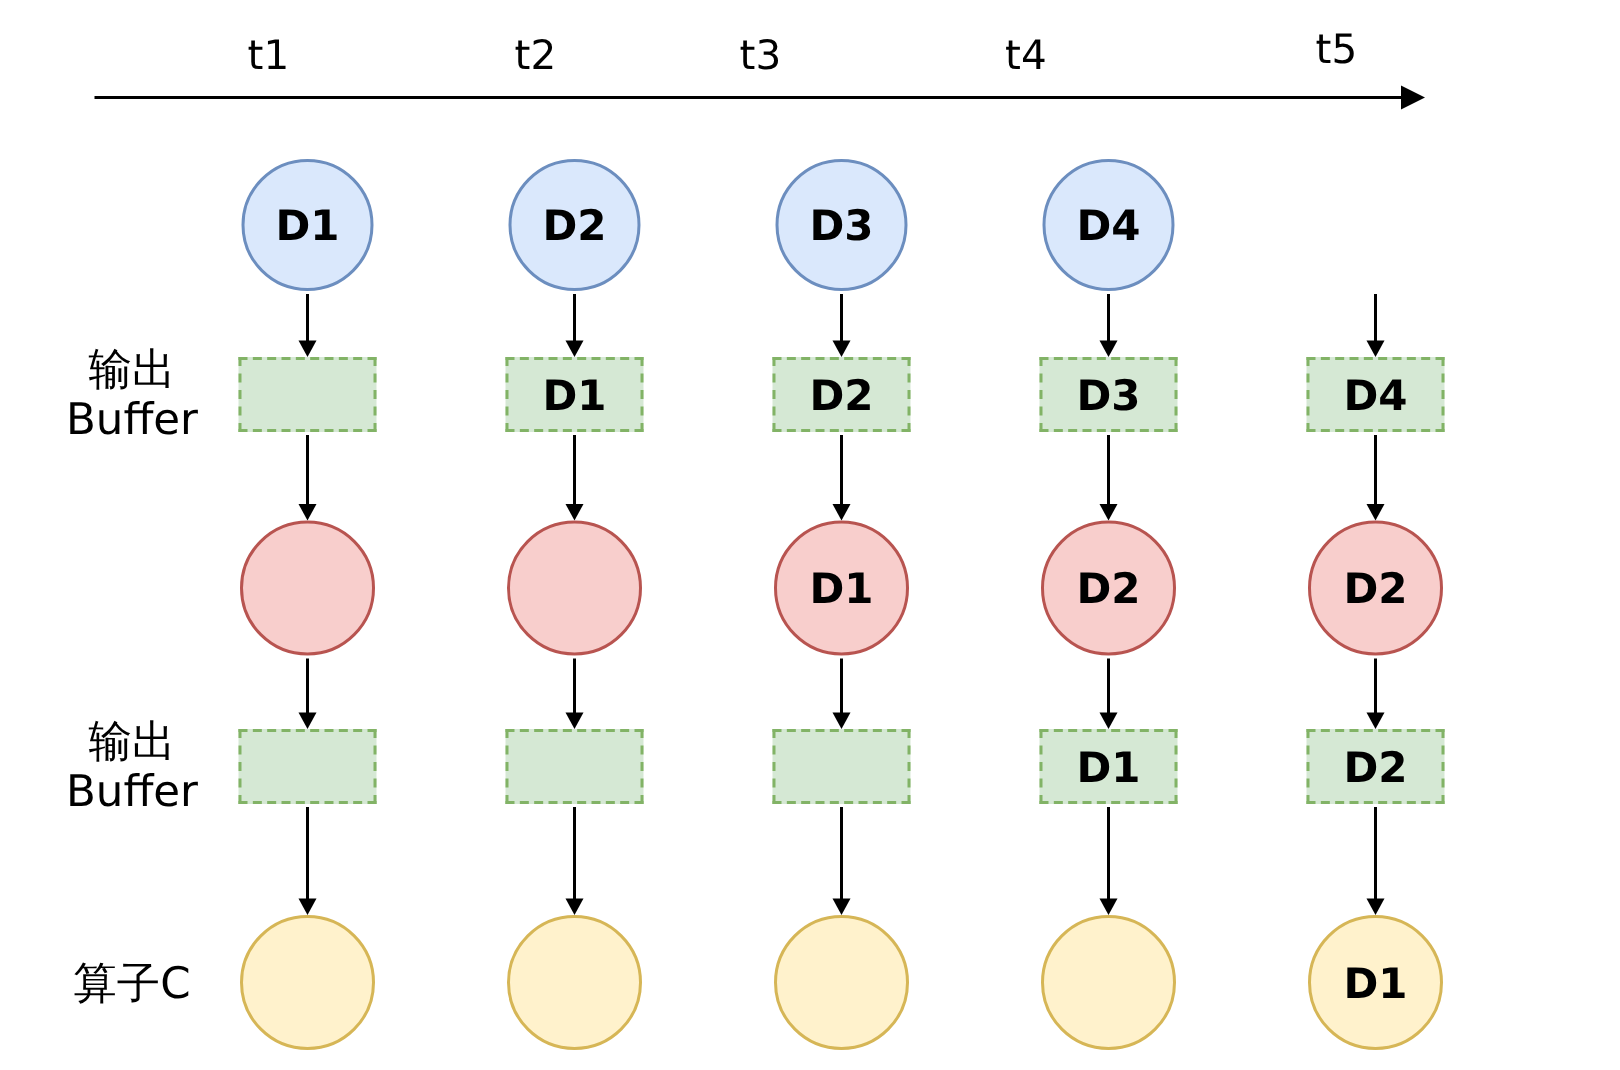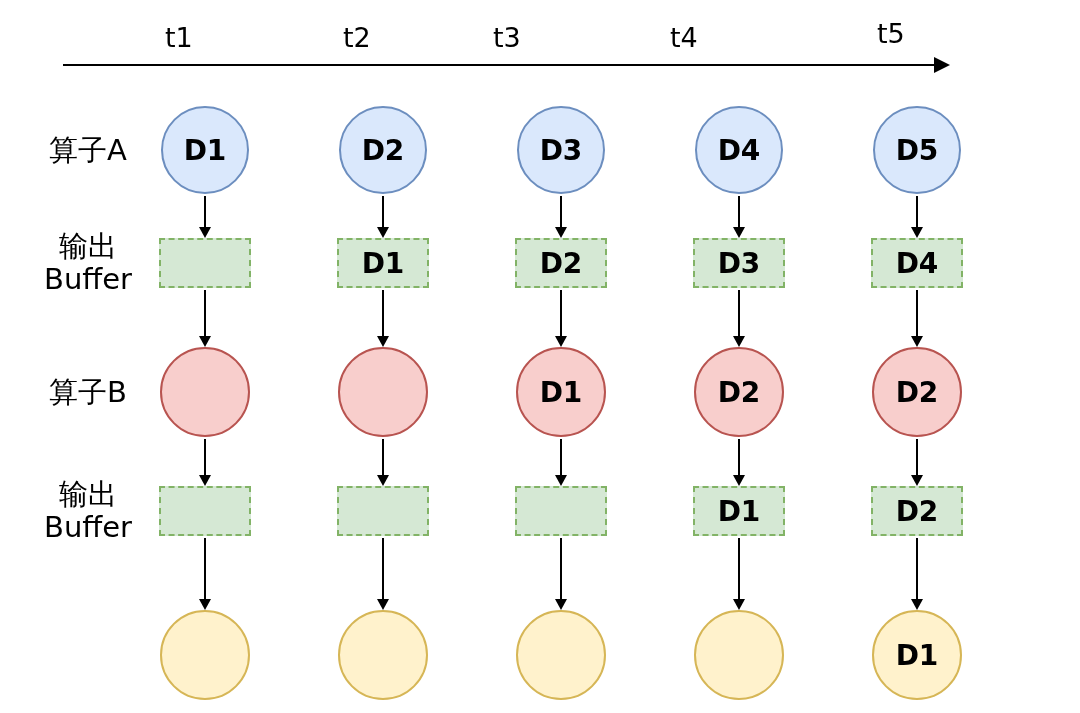--- a/index.html
+++ b/index.html
@@ -46,36 +46,34 @@
 <div class="canvas">
 
   <div class="tick" style="left:165px">t1</div>
   <div class="tick" style="left:343px">t2</div>
   <div class="tick" style="left:493px">t3</div>
   <div class="tick" style="left:670px">t4</div>
   <div class="tick" style="left:877px;top:18px">t5</div>
   <div class="axis-line"></div>
   <div class="axis-head"></div>
 
-  <div class="row-label" style="top:134px">算子A</div>
   <div class="row-label" style="top:230px">
     <span>输出</span><br>
     <span>Buffer</span>
   </div>
-  <div class="row-label" style="top:376px">算子B</div>
   <div class="row-label" style="top:478px">
     <span>输出</span><br>
     <span>Buffer</span>
   </div>
+  <div class="row-label" style="top:639px">算子C</div>
 
   <div class="node circle-a" style="left:161px">D1</div>
   <div class="node circle-a" style="left:339px">D2</div>
   <div class="node circle-a" style="left:517px">D3</div>
   <div class="node circle-a" style="left:695px">D4</div>
-  <div class="node circle-a" style="left:873px">D5</div>
 
   <div class="arrow a1" style="left:198px"></div>
   <div class="arrow a1" style="left:376px"></div>
   <div class="arrow a1" style="left:554px"></div>
   <div class="arrow a1" style="left:732px"></div>
   <div class="arrow a1" style="left:910px"></div>
 
   <div class="node buffer buf1" style="left:159px"></div>
   <div class="node buffer buf1" style="left:337px">D1</div>
   <div class="node buffer buf1" style="left:515px">D2</div>

